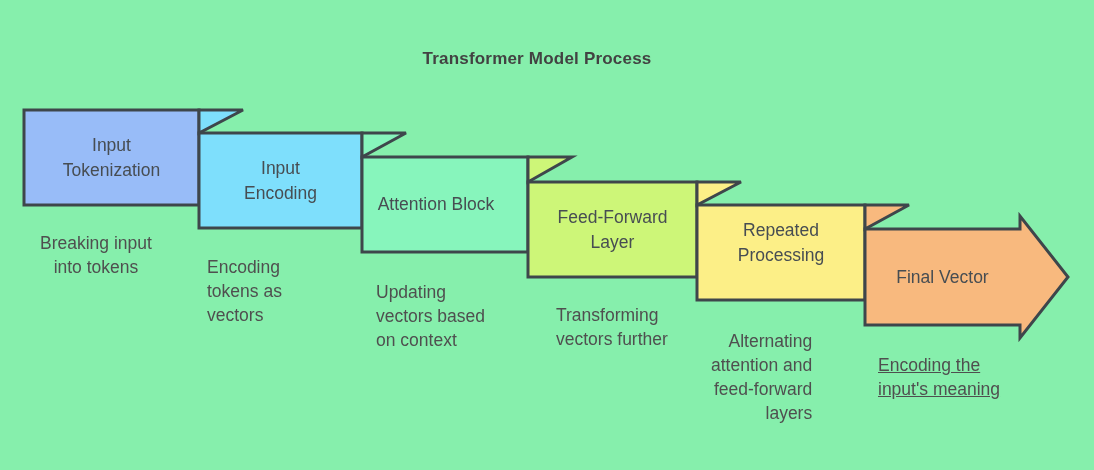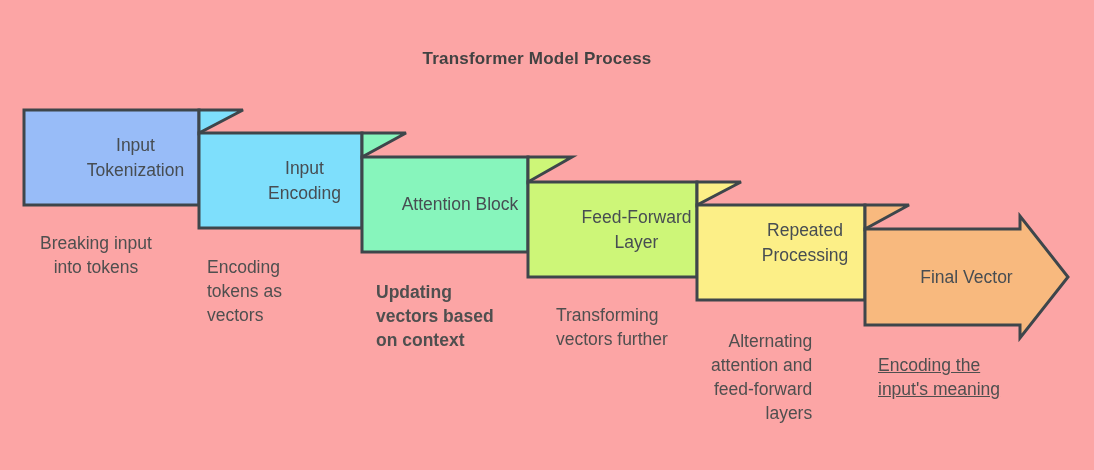--- a/index.html
+++ b/index.html
@@ -1,39 +1,38 @@
 <!DOCTYPE html>
 <html><head>
 <meta charset="utf-8">
 <style>
   html,body{margin:0;padding:0;background:#ffffff;}
   .canvas{
     position:relative;
     width:1094px;height:470px;
-    background:#fca5a5;
+    background:#86efac;
     overflow:hidden;
     font-family:"Liberation Sans","DejaVu Sans",sans-serif;
   }
   .diagram-title{
     position:absolute;
     top:49px;left:0;width:1074px;
     text-align:center;
     font-size:17px;
     font-weight:bold;
     letter-spacing:.2px;
   }
   #shapes{position:absolute;top:0;left:0;}
   .step-label{
     position:absolute;
     display:flex;align-items:center;justify-content:center;
     text-align:center;
     white-space:pre-line;
     font-size:17.5px;
     line-height:25px;
-    padding-left:24px;
   }
   .step-desc{
     position:absolute;
     white-space:pre-line;
     font-size:17.5px;
     line-height:24px;
   }
 </style>
 </head>
 <body>
@@ -57,21 +56,21 @@
       <div class="step-label" style="left: 24px; top: 110px; width: 175px; height: 95px; color: rgb(71, 77, 82);">Input
 Tokenization</div>
       <div class="step-desc" style="left: 40px; top: 231px; color: rgb(79, 79, 79); text-align: center;">Breaking input
 into tokens</div>
       <div class="step-label" style="left: 199px; top: 133px; width: 163px; height: 95px; color: rgb(71, 77, 82);">Input
 Encoding</div>
       <div class="step-desc" style="left: 207px; top: 255px; color: rgb(79, 79, 79);">Encoding
 tokens as
 vectors</div>
       <div class="step-label" style="left: 362px; top: 157px; width: 148px; height: 95px; color: rgb(71, 77, 82);">Attention Block</div>
-      <div class="step-desc" style="left: 376px; top: 280px; color: rgb(79, 79, 79); font-weight: bold;">Updating
+      <div class="step-desc" style="left: 376px; top: 280px; color: rgb(79, 79, 79);">Updating
 vectors based
 on context</div>
       <div class="step-label" style="left: 528px; top: 182px; width: 169px; height: 95px; color: rgb(71, 77, 82);">Feed-Forward
 Layer</div>
       <div class="step-desc" style="left: 556px; top: 303px; color: rgb(79, 79, 79);">Transforming
 vectors further</div>
       <div class="step-label" style="left: 697px; top: 205px; width: 168px; height: 75px; color: rgb(71, 77, 82);">Repeated
 Processing</div>
       <div class="step-desc" style="left: 711px; top: 329px; color: rgb(79, 79, 79); text-align: right;">Alternating
 attention and

